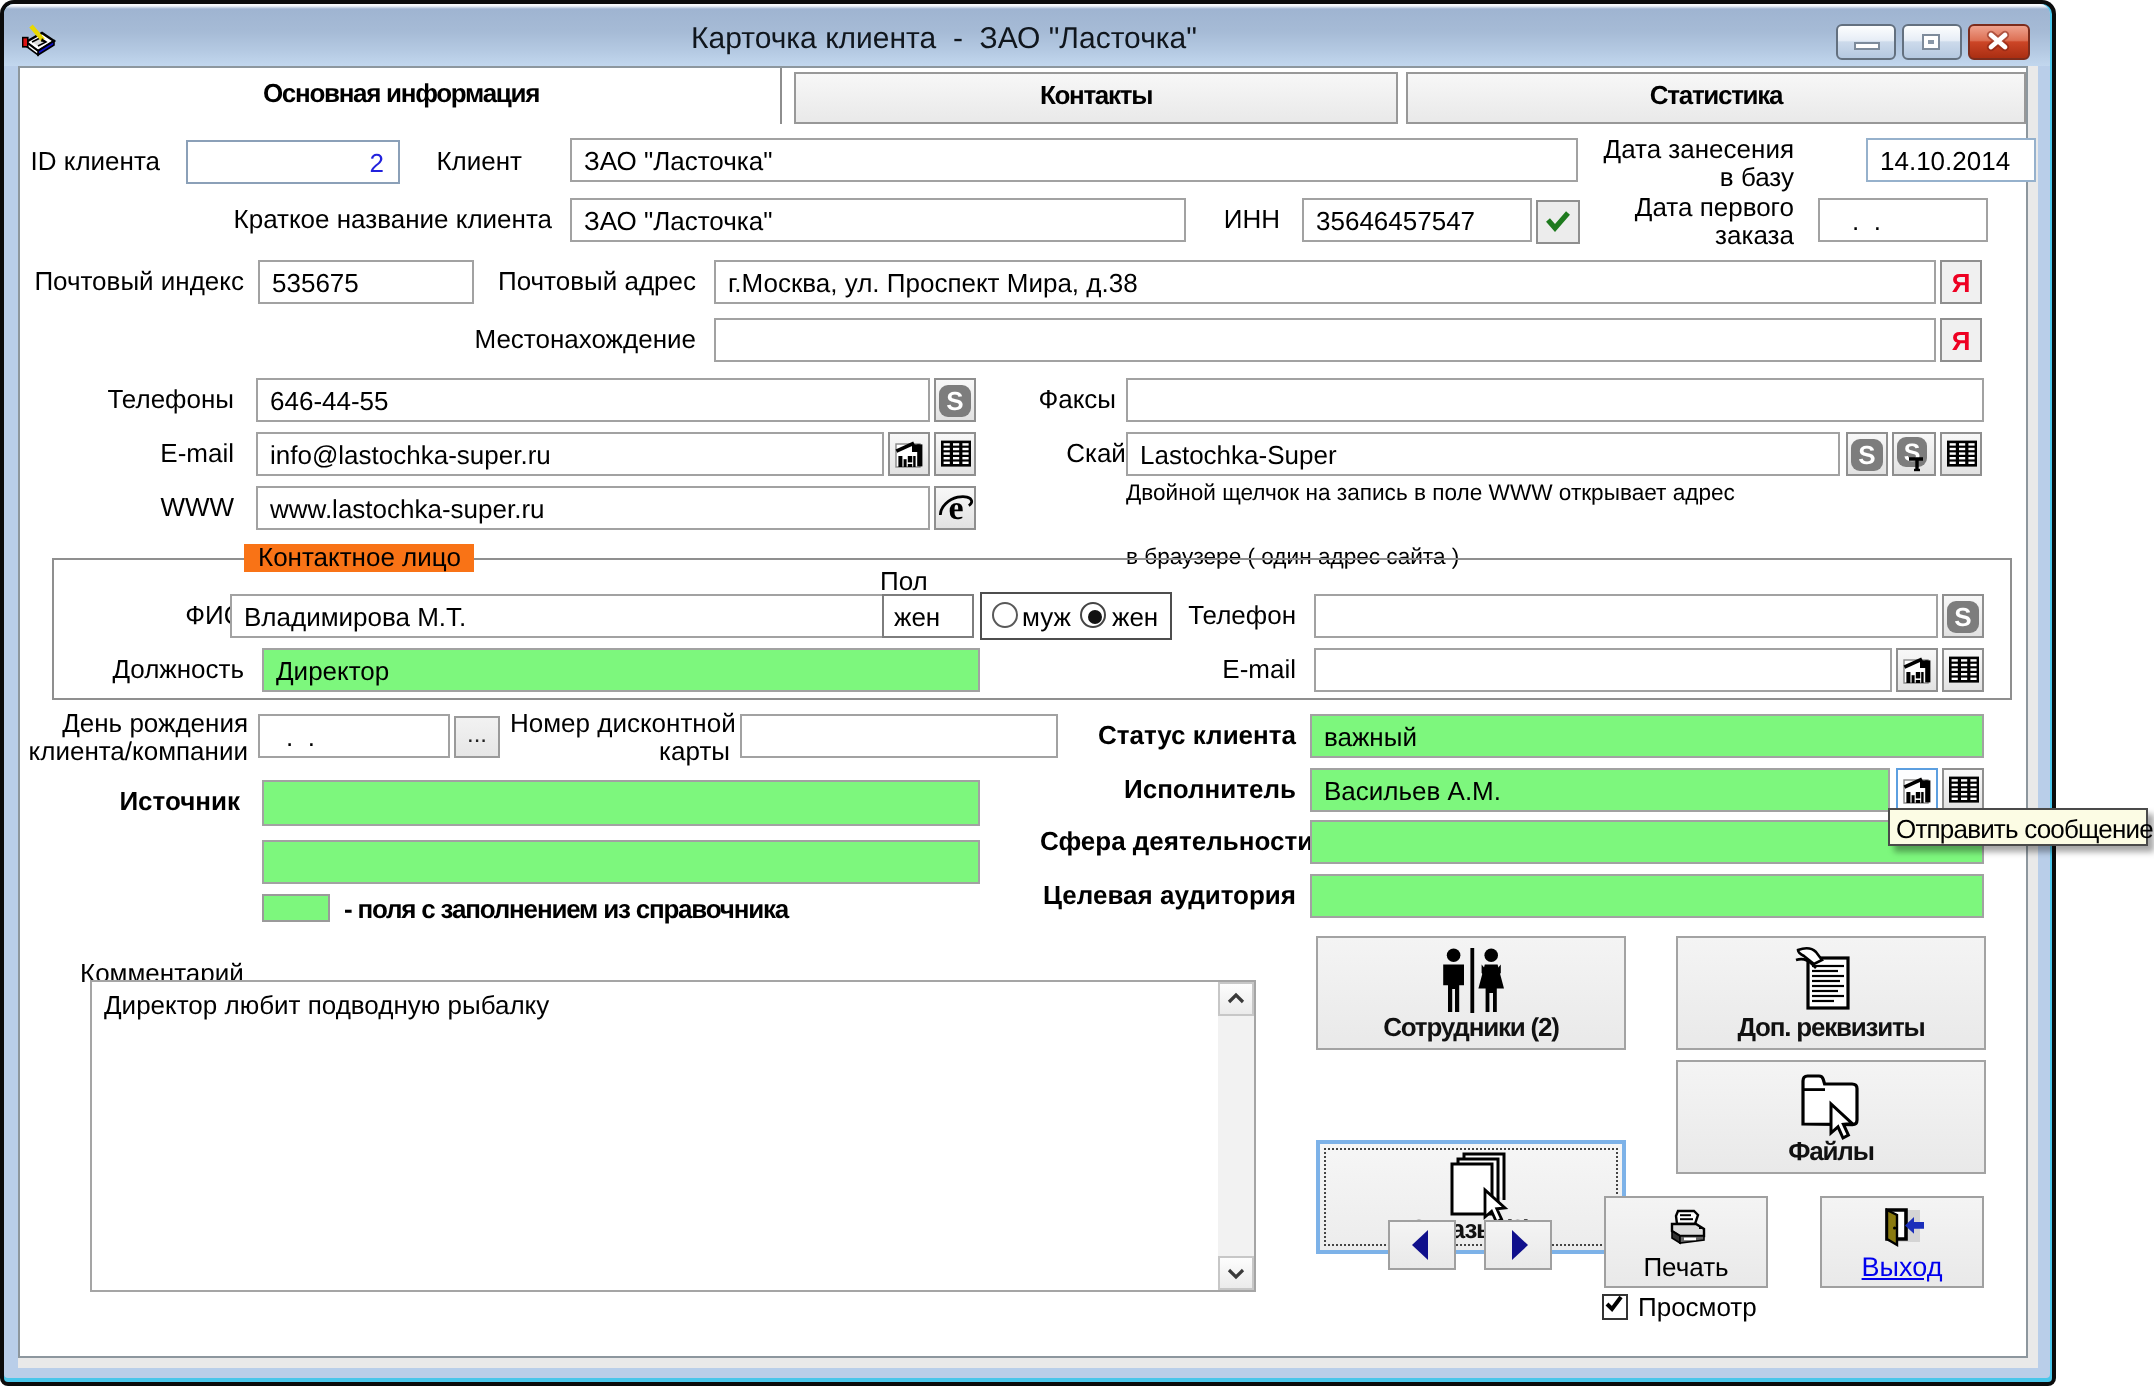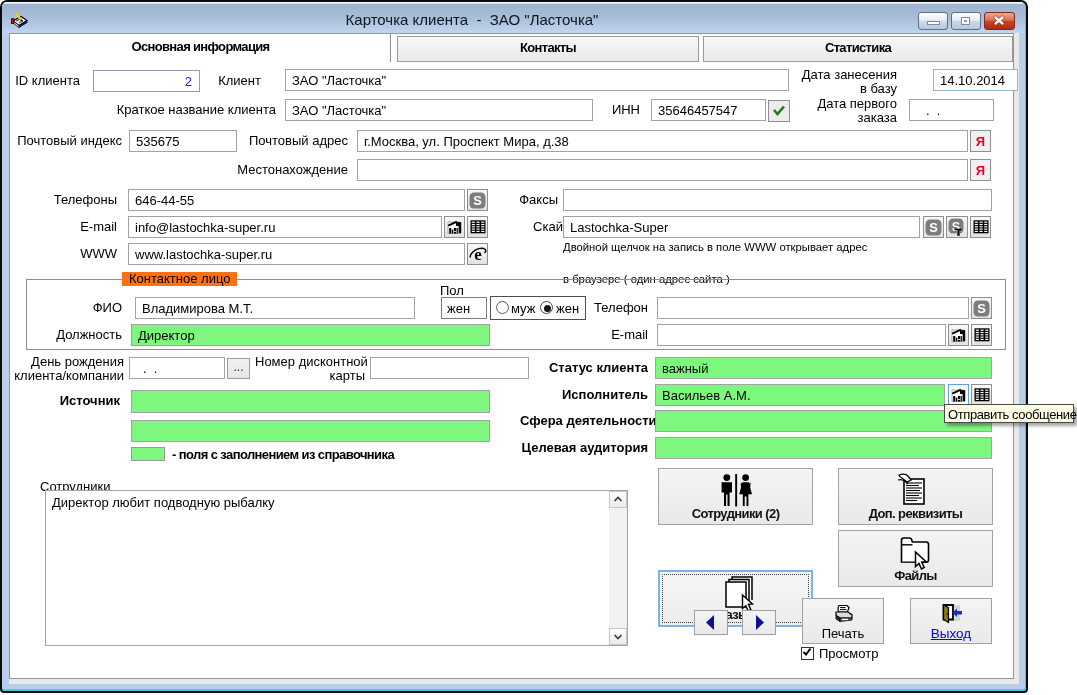--- a/index.html
+++ b/index.html
@@ -189,21 +189,21 @@
       <path d="M1.2 12.5 C1 8.5 5.5 4.6 9.8 3.6 C13.4 2.8 16.4 3.6 16.8 5.4 C17 6.4 16.4 7.2 15.4 7.8" stroke="#000" stroke-width="1.4" fill="none"></path>
     </svg>
   </div>
 <div class="LL" style="left:563px;top:240px;font-size:11.3px;">Двойной щелчок на запись в поле WWW открывает адрес</div>
 <div class="LL" style="left:563px;top:272px;font-size:11.3px;">в браузере ( один адрес сайта )</div>
 
 <div class="abs" style="left:26px;top:279px;width:980px;height:71px;border:1px solid #8f8f8f;"></div>
 <div class="LL" style="left:122px;top:272px;background:#f97316;padding:0 7px;">Контактное лицо</div>
 <div class="LL" style="left:440px;top:284px;">Пол</div>
 <div class="L" style="left:40px;top:301px;width:82px;">ФИО</div>
-<div class="in" style="left:135px;top:297px;width:280px;">Владимирова М.Т.</div>
+<div class="in" style="left:115px;top:297px;width:356px;">Владимирова М.Т.</div>
 <div class="in" style="left:441px;top:297px;width:46px;border-color:#7d7d7d;padding-left:5px;">жен</div>
 <div class="abs" style="left:490px;top:296px;width:96px;height:24px;border:1px solid #4e4e4e;background:#fff;"></div>
 <div class="abs" style="left:496px;top:301px;width:13px;height:13px;border:1px solid #595959;border-radius:50%;background:#fff;"></div>
 <div class="LL" style="left:511px;top:302px;">муж</div>
 <div class="abs" style="left:540px;top:301px;width:13px;height:13px;border:1px solid #444;border-radius:50%;background:#fff;"></div>
 <div class="abs" style="left:544px;top:305px;width:7px;height:7px;border-radius:50%;background:#111;"></div>
 <div class="LL" style="left:556px;top:302px;">жен</div>
 <div class="L" style="left:560px;top:301px;width:88px;">Телефон</div>
 <div class="in" style="left:657px;top:297px;width:312px;"></div>
 <div class="ib" style="left:971px;top:297px;">
@@ -305,21 +305,21 @@
 
 <div class="L B" style="left:40px;top:394px;width:80px;">Источник</div>
 <div class="in green" style="left:131px;top:390px;width:359px;height:23px;"></div>
 <div class="in green" style="left:131px;top:420px;width:359px;"></div>
 <div class="abs" style="left:131px;top:447px;width:34px;height:14px;background:#7df77d;border:1px solid #9a9a9a;"></div>
 <div class="LL B" style="left:172px;top:448px;letter-spacing:-0.6px;">- поля с заполнением из справочника</div>
 
 <div class="abs" style="left:944px;top:404px;width:130px;height:19px;background:#fcfce4;border:1px solid #4a4a4a;
      box-shadow:3px 3px 3px rgba(0,0,0,0.35);font-size:13px;padding:2px 0 0 3px;white-space:nowrap;z-index:30;letter-spacing:-0.4px;">Отправить сообщение</div>
 
-<div class="LL" style="left:40px;top:480px;">Сотрудники</div>
+<div class="LL" style="left:40px;top:480px;">Комментарий</div>
 <div class="abs" style="left:45px;top:490px;width:583px;height:156px;background:#fff;border:1px solid #a5a5a5;"></div>
 <div class="LL" style="left:52px;top:496px;">Директор любит подводную рыбалку</div>
 
 <div class="abs" style="left:609px;top:491px;width:18px;height:154px;background:#f2f2f2;"></div>
 <div class="abs" style="left:609px;top:491px;width:18px;height:17px;background:linear-gradient(#fdfdfd,#ebebeb);border:1px solid #c7c7c7;">
   <svg width="16" height="15" viewBox="0 0 16 15">
       <path d="M4.5 9 L8 5.5 L11.5 9" stroke="#3a3a3a" stroke-width="1.6" fill="none"></path>
     </svg></div>
 <div class="abs" style="left:609px;top:628px;width:18px;height:17px;background:linear-gradient(#fdfdfd,#ebebeb);border:1px solid #c7c7c7;">
   <svg width="16" height="15" viewBox="0 0 16 15">

